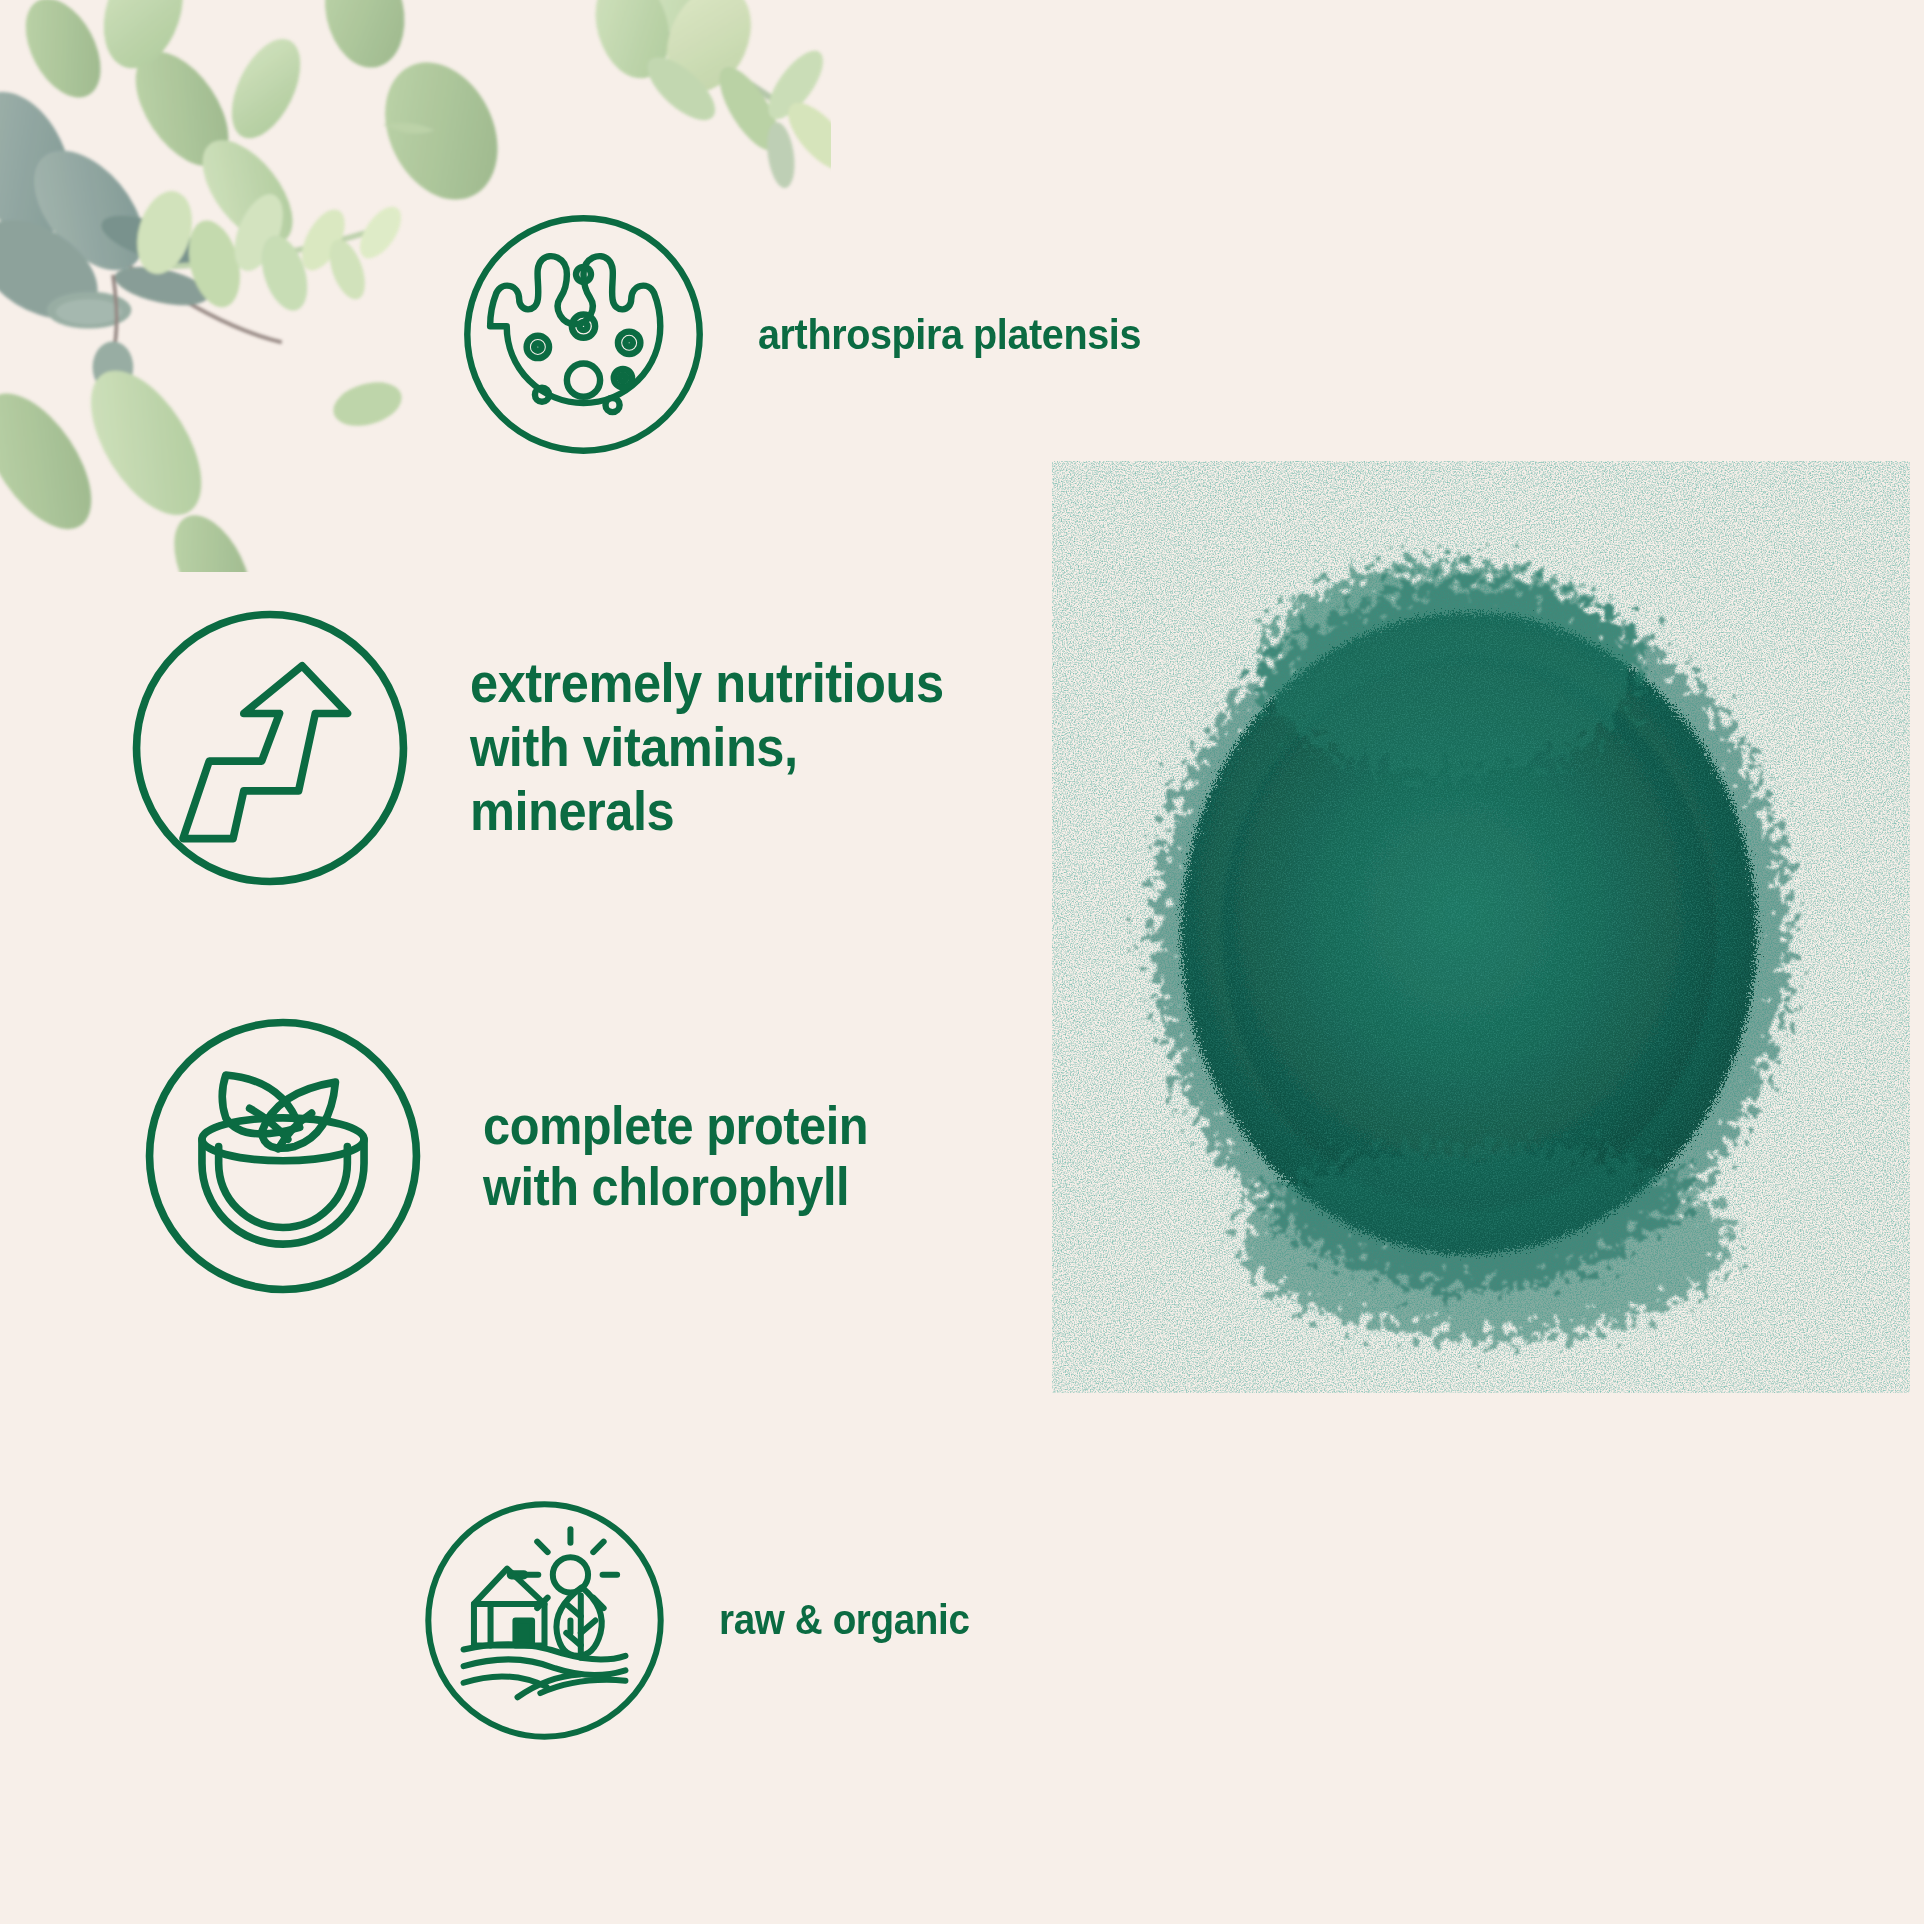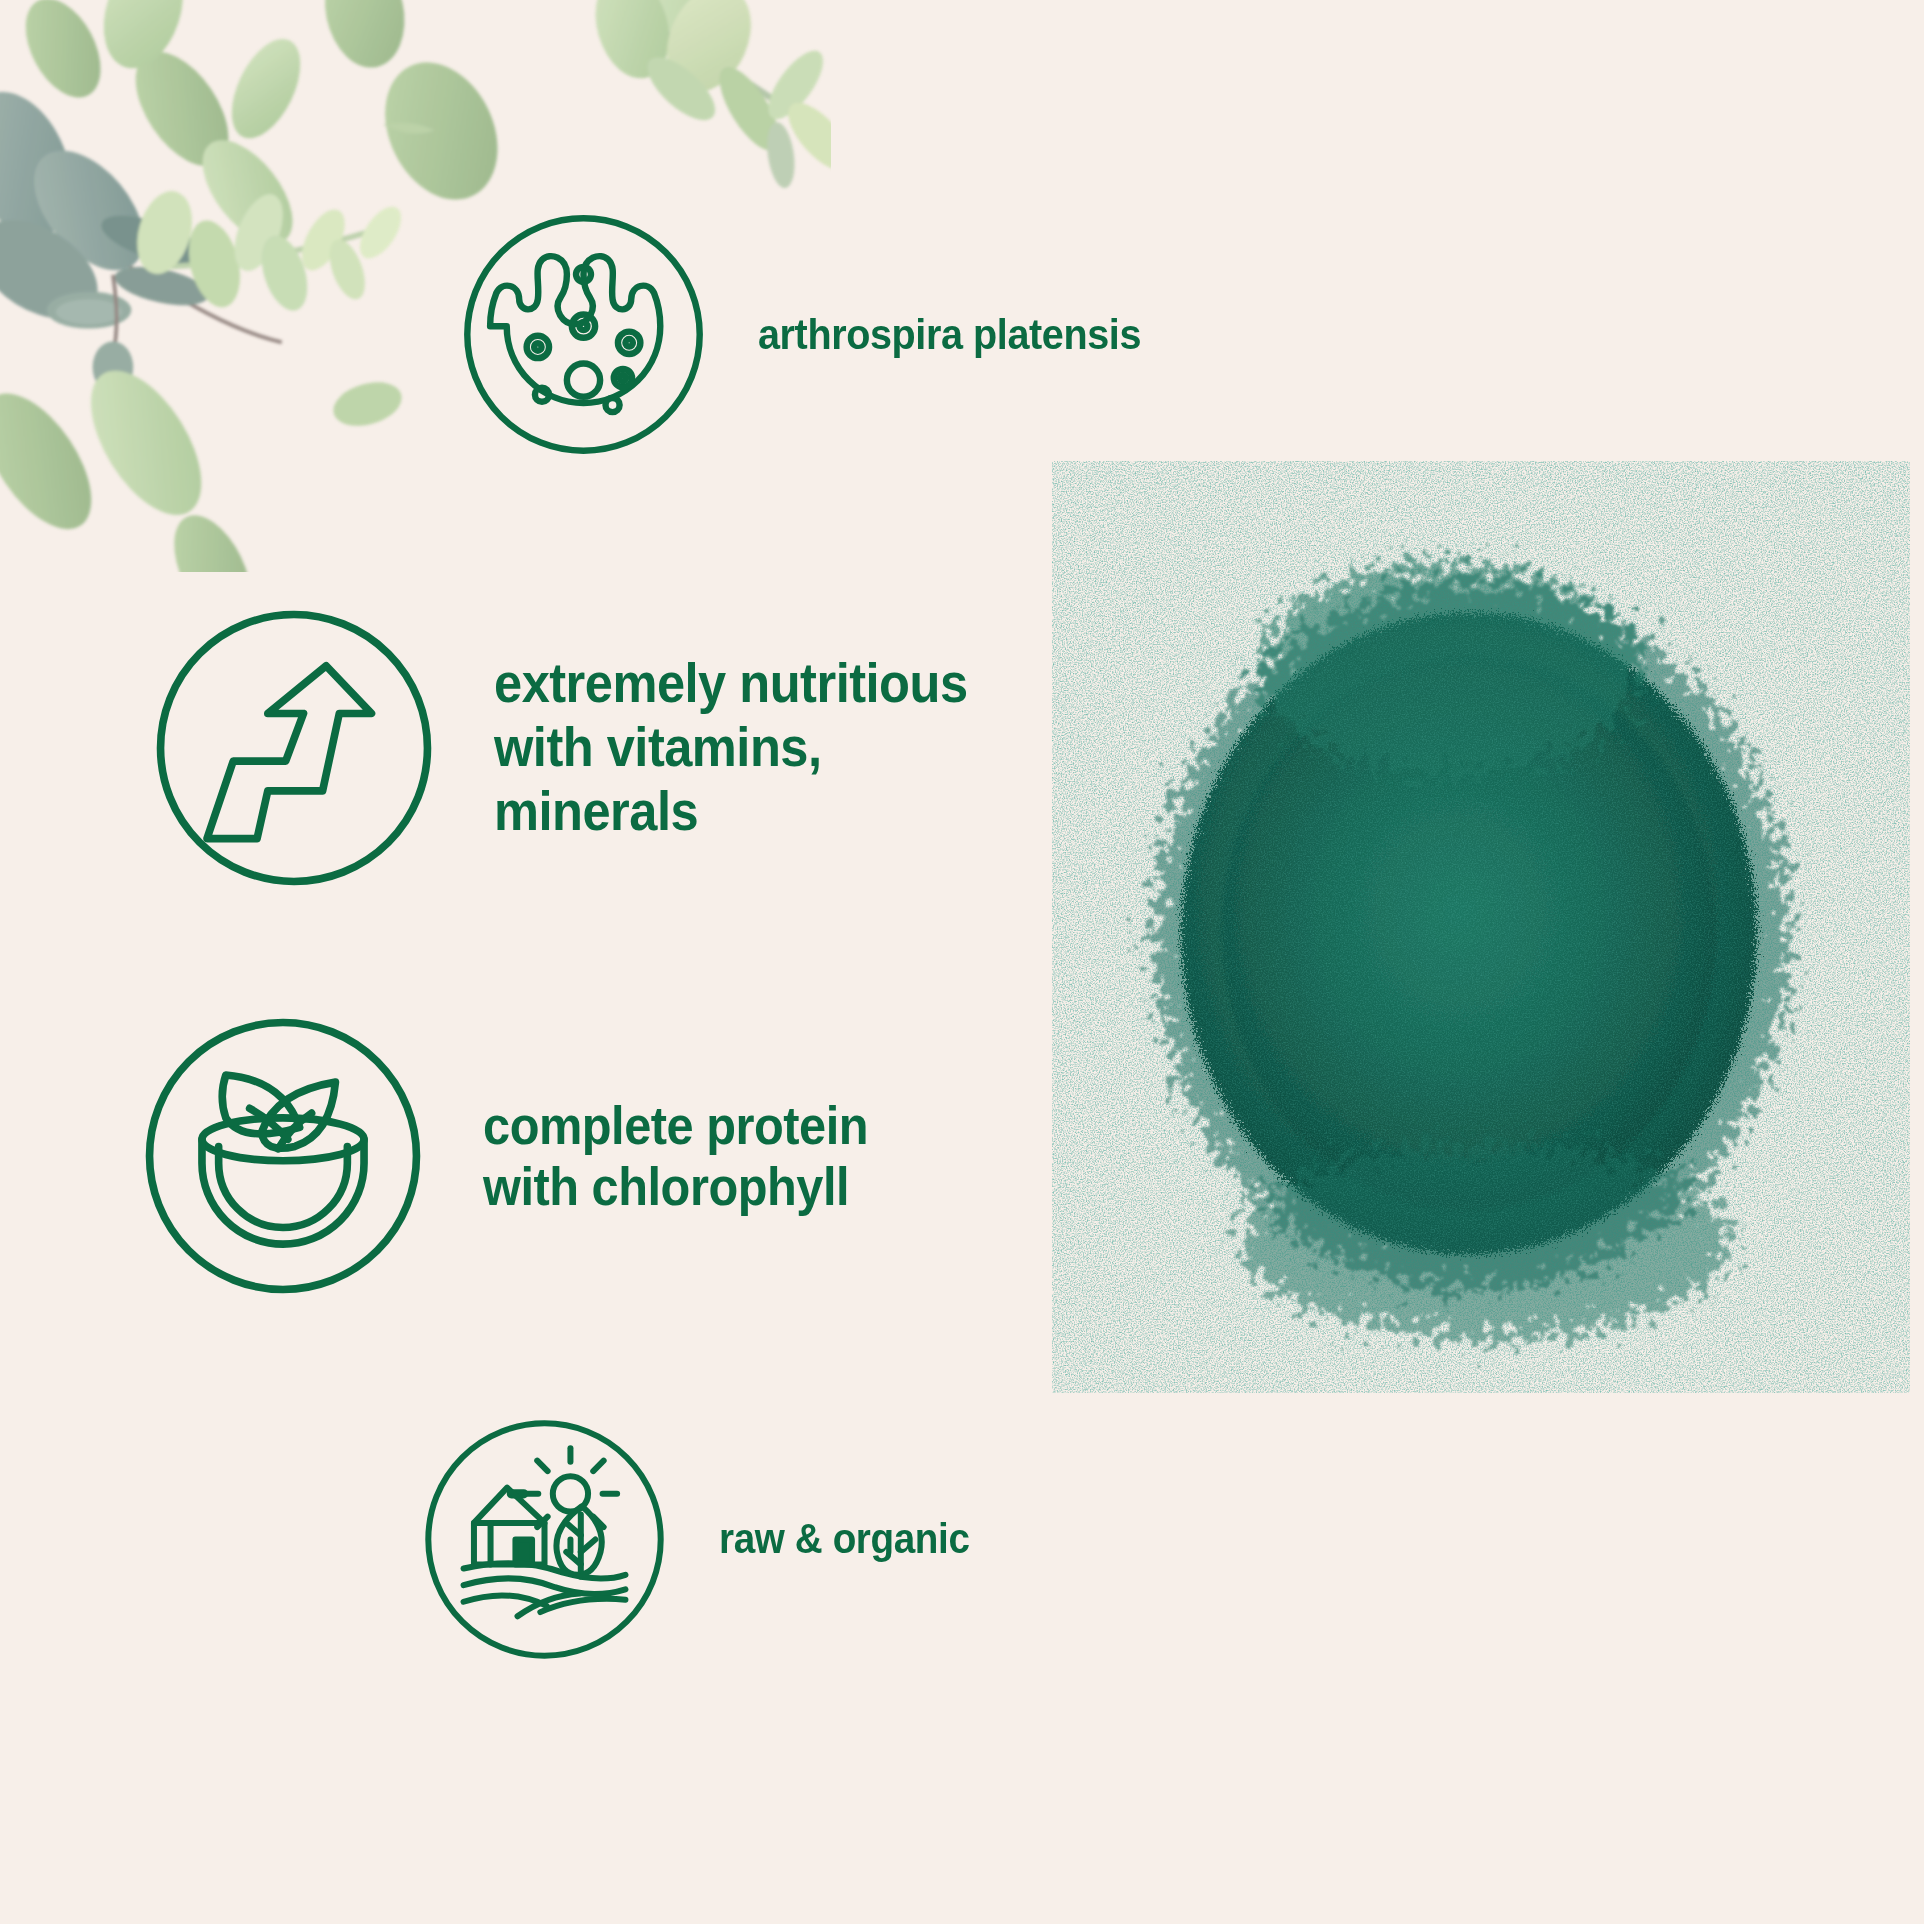--- a/index.html
+++ b/index.html
@@ -52,29 +52,29 @@
     white-space: pre-line;
     font-stretch: condensed;
     transform: scaleX(0.92);
     transform-origin: left center;
   }
 
   #row-1 { left: 459px; top: 210px; }
   #row-1 .icon-badge { width: 249px; height: 249px; }
   #row-1 .feature-text { margin-left: 50px; font-size: 43px; }
 
-  #row-2 { left: 151px; top: 605px; }
+  #row-2 { left: 127px; top: 605px; }
   #row-2 .icon-badge { width: 286px; height: 286px; }
   #row-2 .feature-text { margin-left: 57px; font-size: 55px; }
 
   #row-3 { left: 140px; top: 1013px; }
   #row-3 .icon-badge { width: 286px; height: 286px; }
   #row-3 .feature-text { margin-left: 57px; font-size: 53px; }
 
-  #row-4 { left: 420px; top: 1415px; justify-content: flex-end; }
+  #row-4 { left: 420px; top: 1496px; justify-content: flex-end; }
   #row-4 .icon-badge { width: 249px; height: 249px; }
   #row-4 .feature-text { margin-left: 50px; font-size: 42px; }
 </style>
 </head>
 <body>
 
 <div id="canvas">
 
   <svg id="foliage" viewBox="0 0 900 620">
     <defs>

